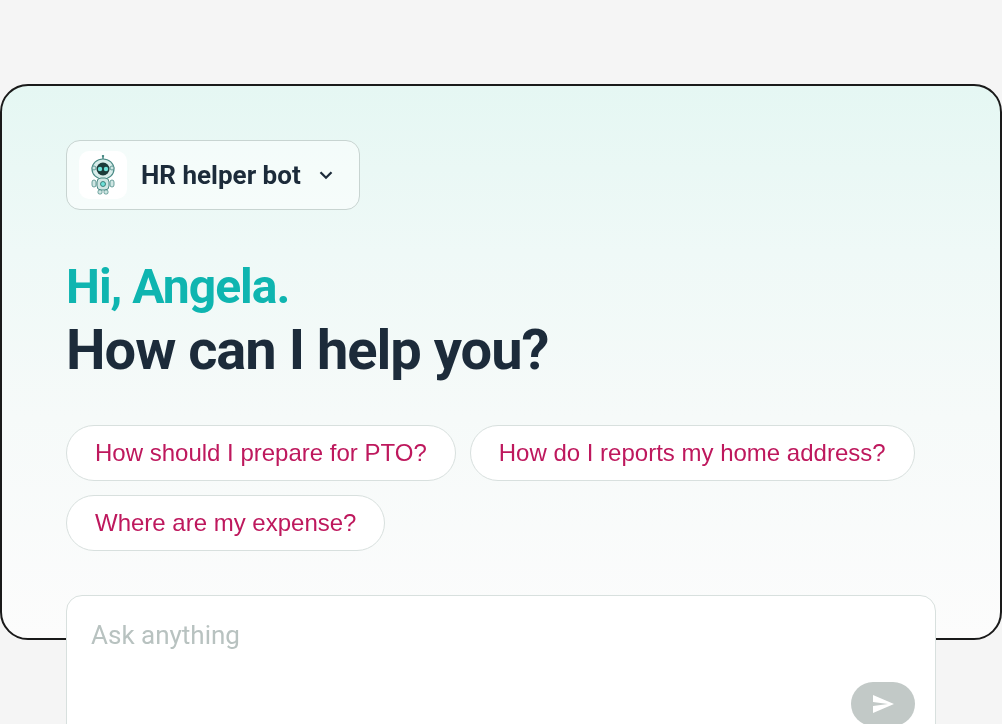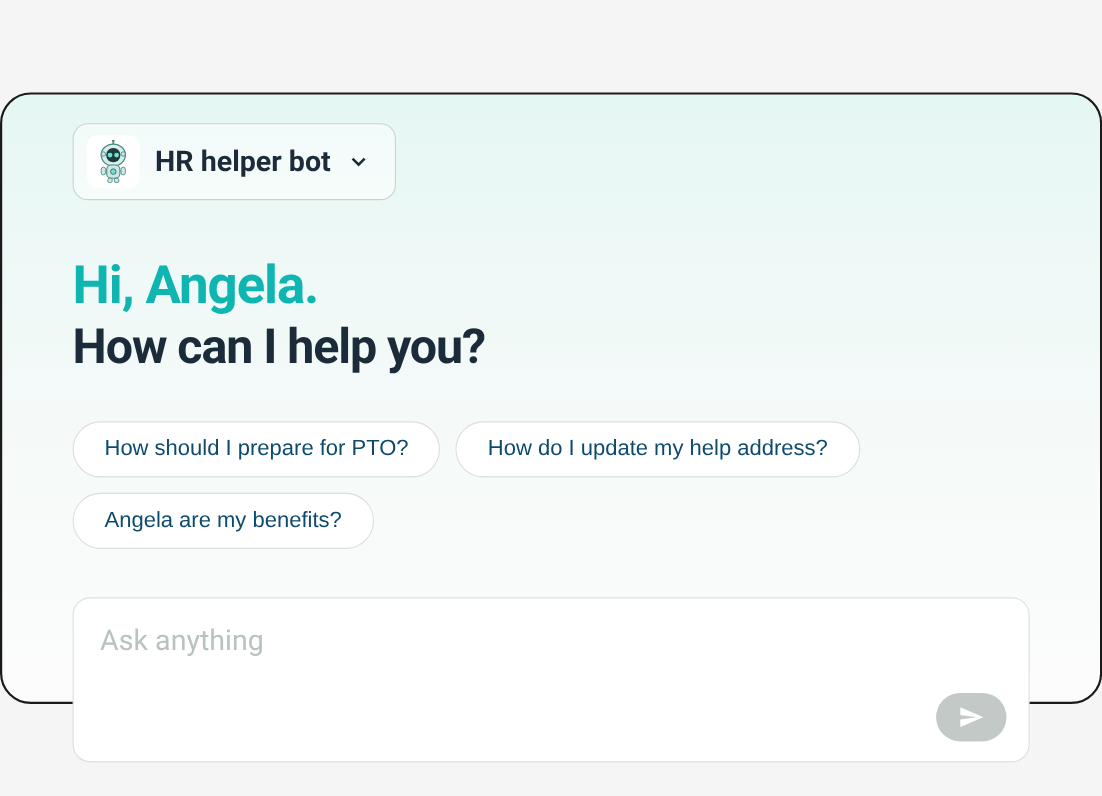--- a/index.html
+++ b/index.html
@@ -13,21 +13,21 @@
       display: flex;
       align-items: center;
       justify-content: center;
       min-height: 100vh;
     }
     .card {
       width: 1002px;
       height: 556px;
       background: linear-gradient(180deg, #e5f7f3 0%, #eff9f7 30%, #f6faf9 60%, #fcfcfc 100%);
       border-radius: 28px;
-      padding: 26px 64px;
+      padding: 54px 64px;
       border: 2px solid #1a1a1a;
       position: relative;
     }
     .bot-selector {
       display: inline-flex;
       align-items: center;
       gap: 14px;
       background: rgba(255,255,255,0.5);
       border: 1px solid #c8d4d1;
       border-radius: 14px;
@@ -58,39 +58,39 @@
     .greeting {
       margin-top: 48px;
     }
     .greeting-hi {
       font-size: 48px;
       font-weight: 700;
       color: #0fb5b0;
       letter-spacing: -1px;
     }
     .greeting-help {
-      font-size: 44px;
+      font-size: 56px;
       font-weight: 700;
       color: #1c2b3a;
       letter-spacing: -1px;
       margin-top: 2px;
     }
     .suggestions {
       margin-top: 42px;
       display: flex;
       flex-wrap: wrap;
       gap: 14px;
     }
     .chip {
       background: #ffffff;
       border: 1px solid #d8e0de;
       border-radius: 999px;
       padding: 13px 28px;
-      font-size: 20px;
-      color: #0c4a6e;
+      font-size: 24px;
+      color: #be185d;
       cursor: pointer;
       white-space: nowrap;
     }
     .input-area {
       margin-top: 44px;
       background: #ffffff;
       border: 1px solid #d8e0de;
       border-radius: 16px;
       padding: 24px 24px 20px 24px;
       height: 150px;
@@ -158,22 +158,22 @@
     </svg>
   </div>
 
   <div class="greeting">
     <div class="greeting-hi">Hi, Angela.</div>
     <div class="greeting-help">How can I help you?</div>
   </div>
 
   <div class="suggestions">
     <button class="chip">How should I prepare for PTO?</button>
-    <button class="chip">How do I update my help address?</button>
-    <button class="chip">Angela are my benefits?</button>
+    <button class="chip">How do I reports my home address?</button>
+    <button class="chip">Where are my expense?</button>
   </div>
 
   <div class="input-area">
     <input type="text" class="input-field" placeholder="Ask anything" style="">
     <button class="send-btn">
       <svg class="send-icon" viewBox="0 0 24 24">
         <path d="M2 21l21-9L2 3v7l15 2-15 2v7z"></path>
       </svg>
     </button>
   </div>

